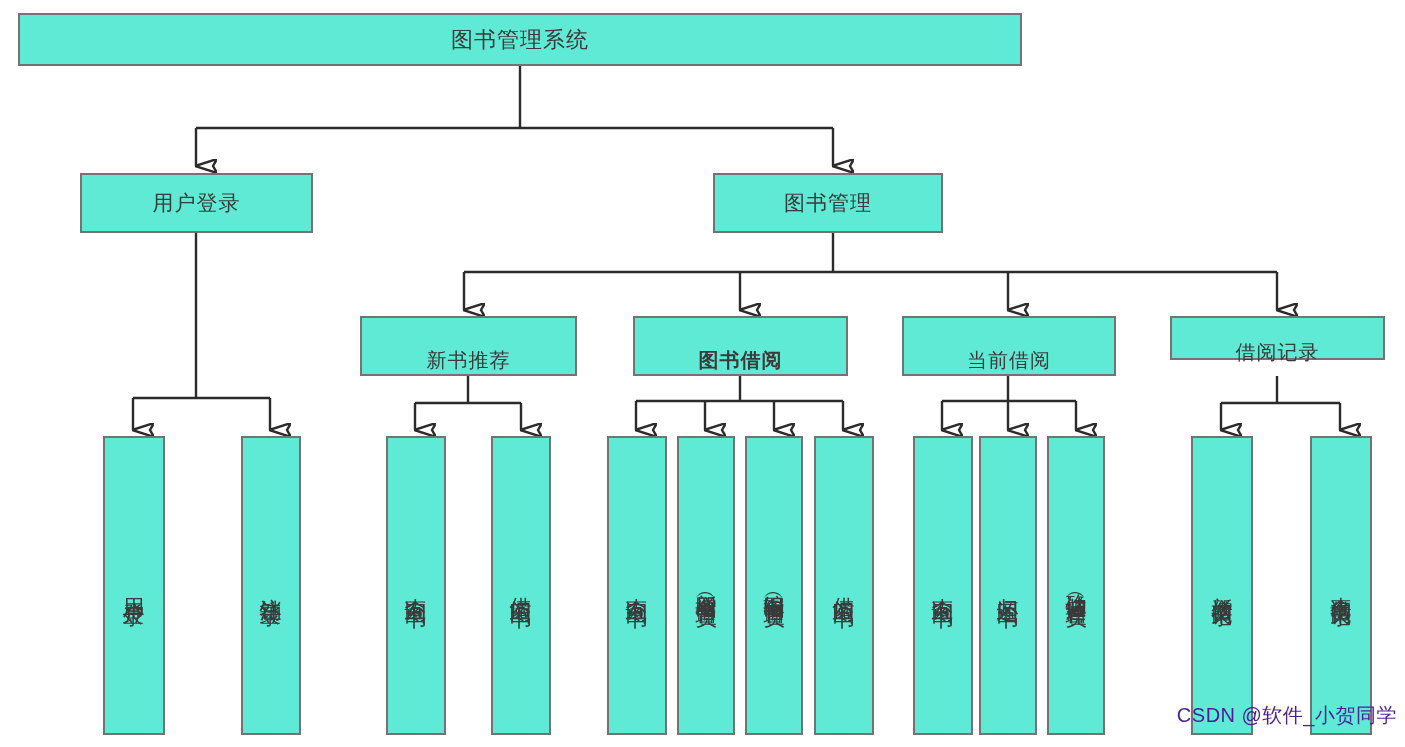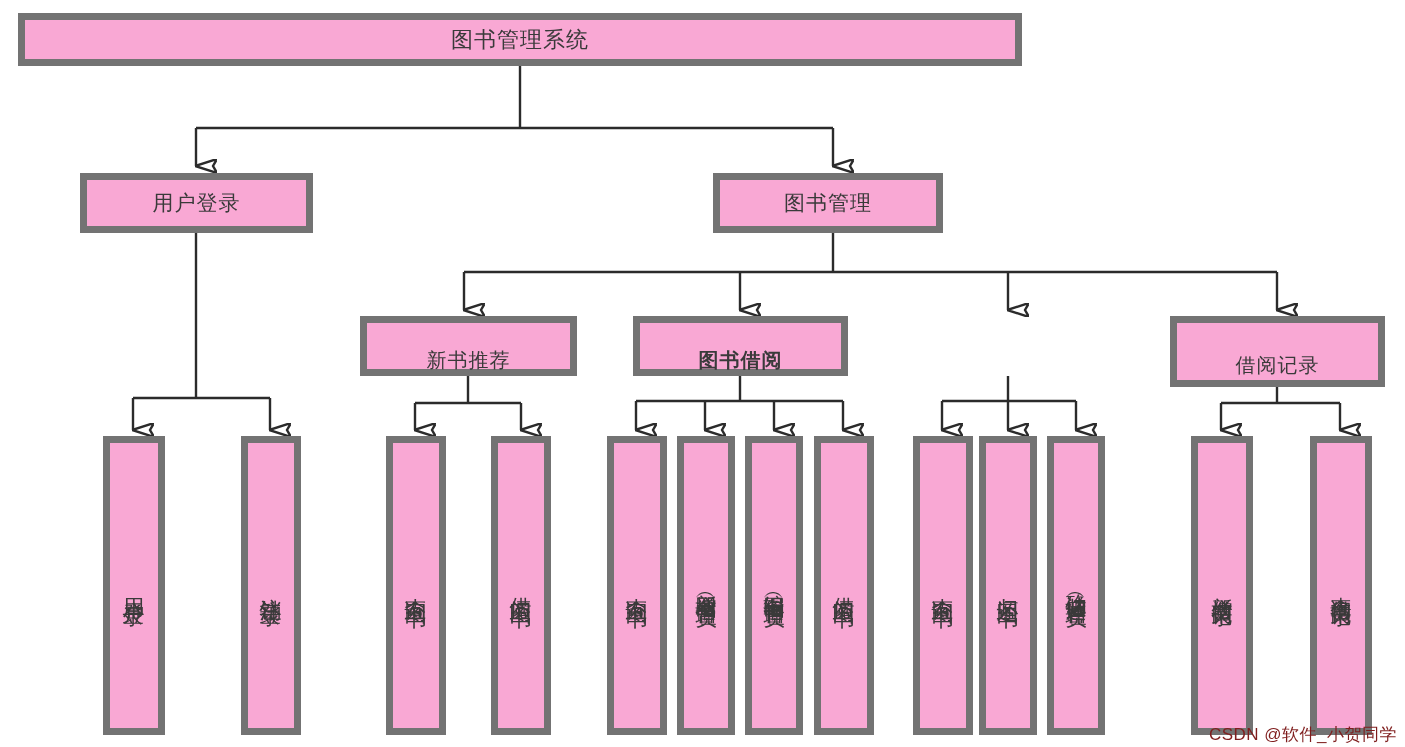--- a/index.html
+++ b/index.html
@@ -13,22 +13,22 @@
   #canvas {
     position: relative;
     width: 1405px;
     height: 747px;
     background: #ffffff;
     overflow: hidden;
   }
   .node {
     position: absolute;
     box-sizing: border-box;
-    border: 7px solid #737373;
-    background: #f9a8d4;
+    border: 2px solid #737373;
+    background: #5eead4;
     display: flex;
     align-items: center;
     justify-content: center;
     color: #3a3a3a;
   }
   .node .label {
     font-size: 21px;
     line-height: 1.15;
     letter-spacing: 1px;
     color: #3a3a3a;
@@ -69,23 +69,23 @@
   svg#edges path, svg#edges line {
     stroke: #2b2b2b;
     stroke-width: 2.4;
     fill: none;
   }
   .arrowfill { fill: #2b2b2b; }
 
   #watermark {
     position: absolute;
     right: 8px;
-    bottom: 1px;
-    font-size: 17px;
-    color: #7f1d1d;
+    bottom: 18px;
+    font-size: 20px;
+    color: #4c1d95;
     letter-spacing: 0.5px;
     white-space: nowrap;
   }
 </style>
 </head>
 <body>
 
 <div id="canvas">
 
   <svg id="edges" viewBox="0 0 1405 747" xmlns="http://www.w3.org/2000/svg">
@@ -150,21 +150,24 @@
   <div class="node lvl1" style="left:713px; top:173px; width:230px; height:60px;">
     <span class="label">图书管理</span>
   </div>
 
   <div class="node lvl2" style="left:360px; top:316px; width:217px; height:60px;">
     <span class="label">新书推荐</span>
   </div>
   <div class="node lvl2" style="left:633px; top:316px; width:215px; height:60px;font-weight:bold;">
     <span class="label">图书借阅</span>
   </div>
-  <div class="node lvl2" style="left:1170px; top:316px; width:215px; height:71px;">
+  <div class="node lvl2" style="left:902px; top:316px; width:214px; height:60px;">
+    <span class="label">当前借阅</span>
+  </div>
+  <div class="node lvl2" style="left:1170px; top:316px; width:215px; height:44px;">
     <span class="label">借阅记录</span>
   </div>
 
   <div class="node leaf" style="left:103px; top:436px; width:62px; height:299px;">
     <span class="label">用户登录</span>
   </div>
   <div class="node leaf" style="left:241px; top:436px; width:60px; height:299px;">
     <span class="label">注销登录</span>
   </div>
 

